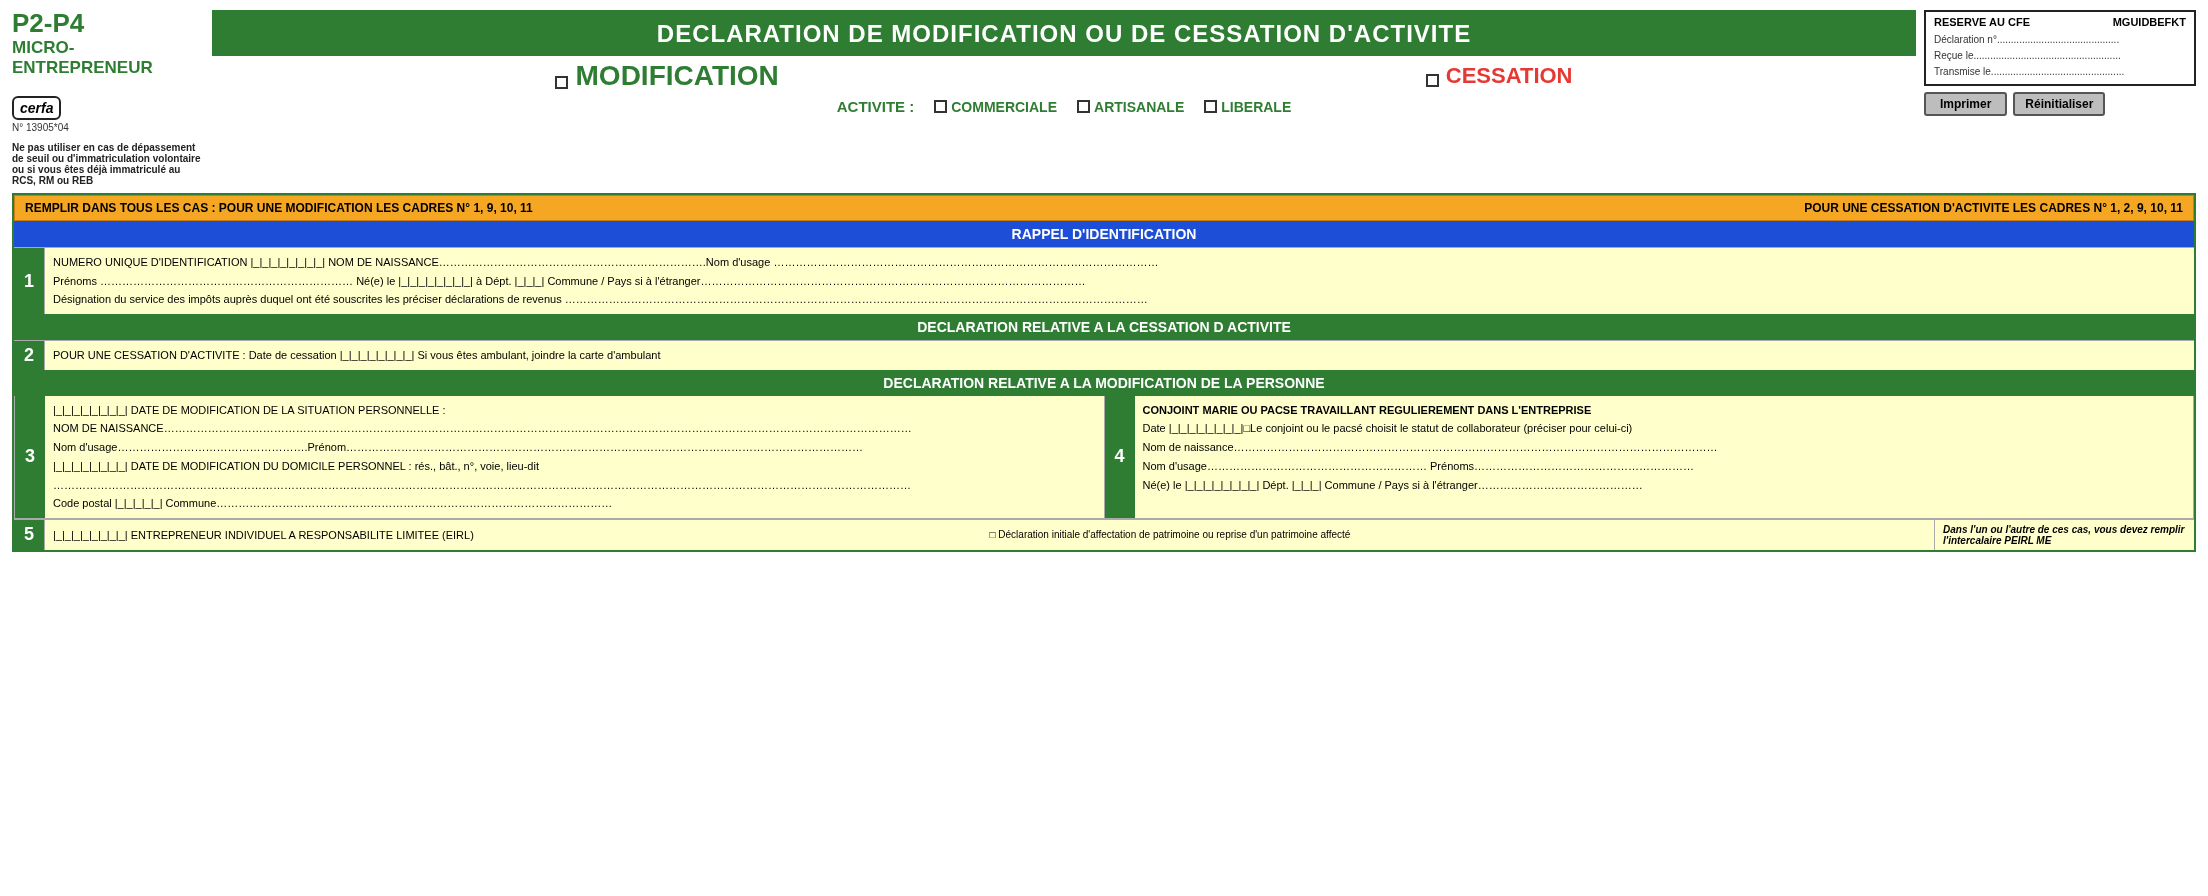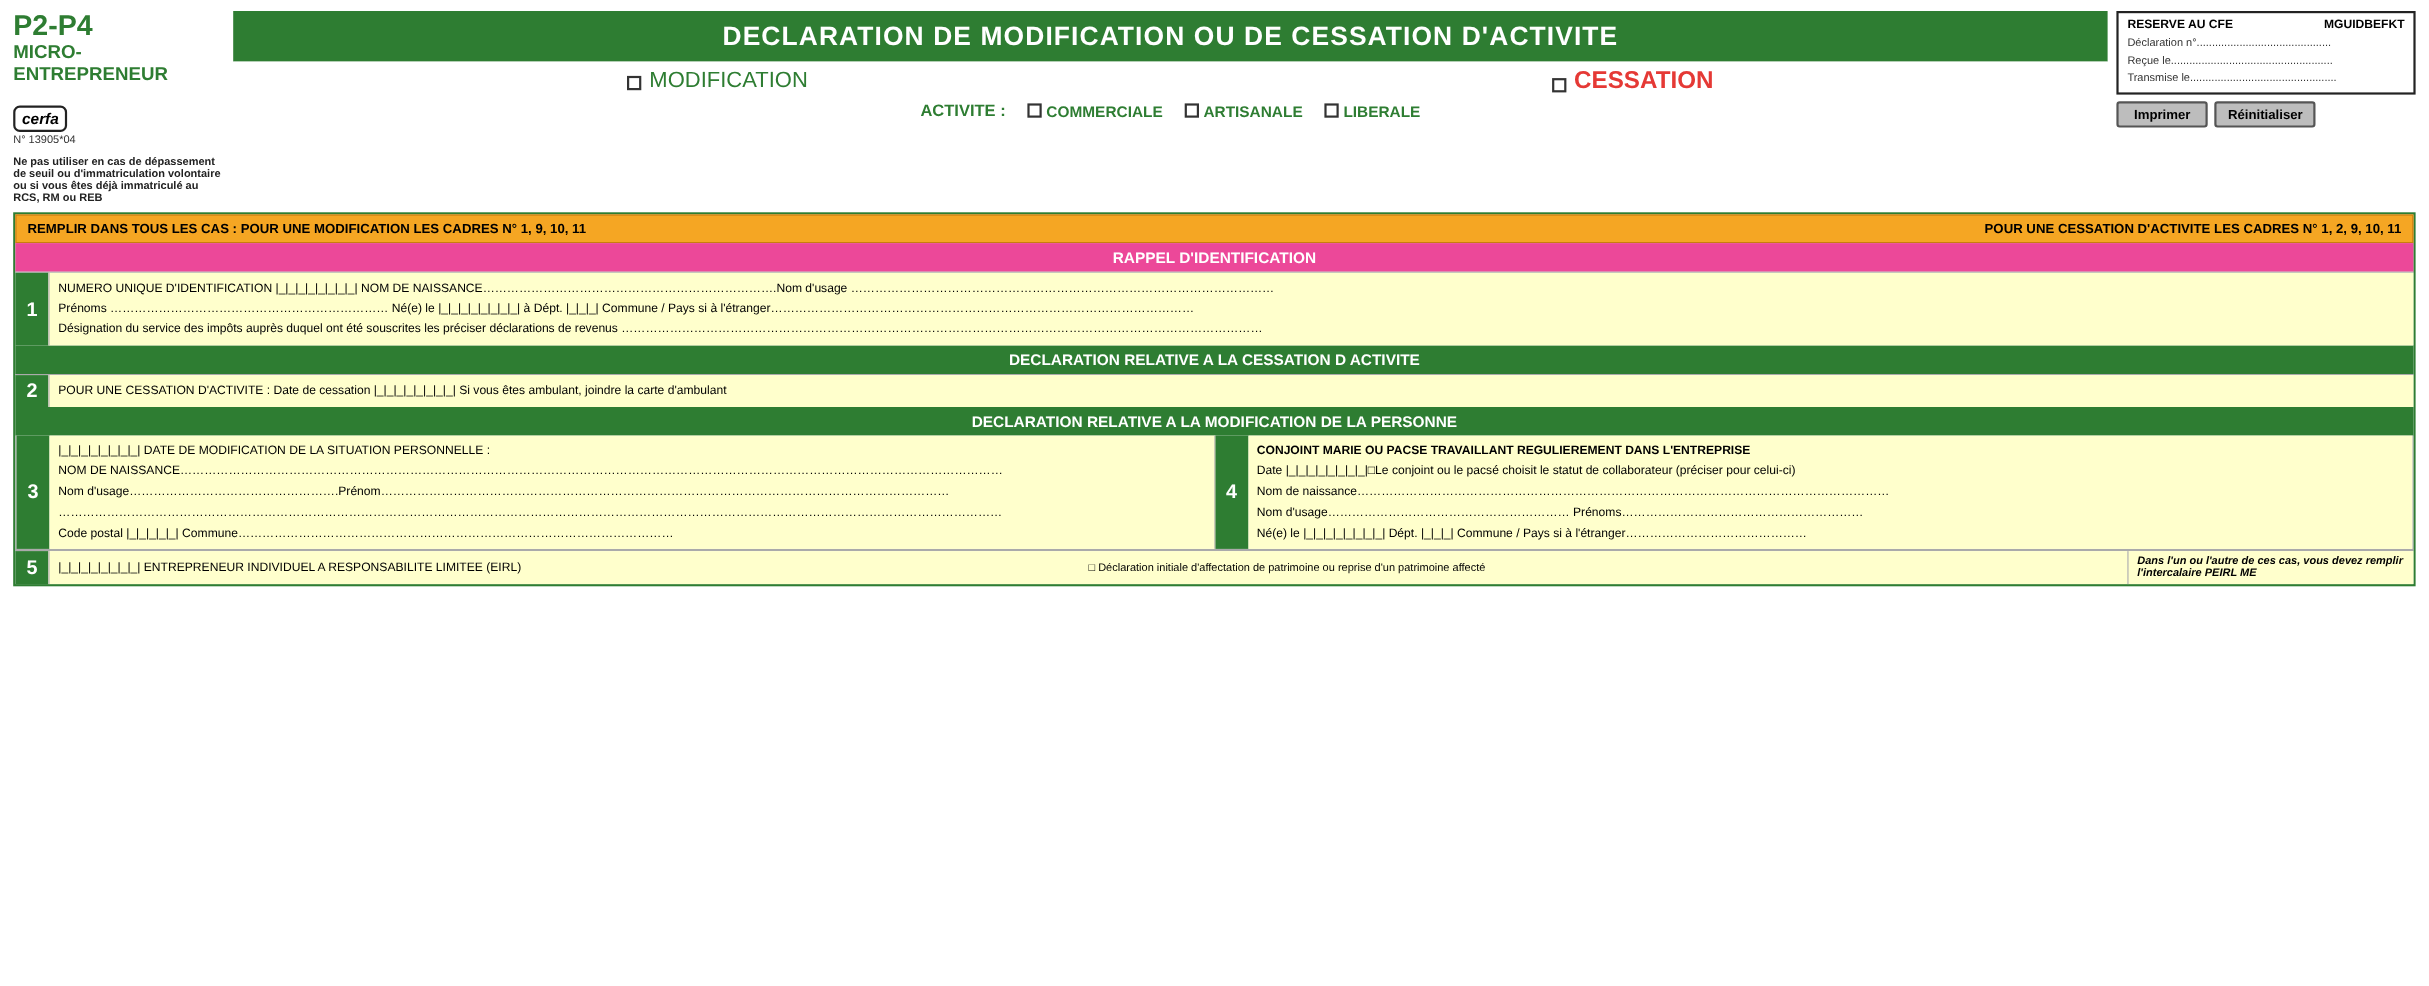--- a/index.html
+++ b/index.html
@@ -80,22 +80,22 @@
     }
     .mod-cess-row {
       display: flex;
       align-items: center;
       justify-content: space-around;
       padding: 4px 20px;
       background: #fff;
     }
     .mod-label {
       color: #2e7d32;
-      font-size: 20px;
-      font-weight: normal;
+      font-size: 28px;
+      font-weight: bold;
     }
     .cess-label {
       color: #e53935;
       font-size: 22px;
       font-weight: bold;
     }
     .checkbox-sq {
       display: inline-block;
       width: 13px;
       height: 13px;
@@ -187,21 +187,21 @@
       border: 1px solid #c97d10;
       padding: 5px 10px;
       font-size: 12px;
       font-weight: bold;
       color: #000;
       display: flex;
       align-items: center;
       justify-content: space-between;
     }
     .section-banner-green {
-      background: #ec4899;
+      background: #1d4ed8;
       color: #fff;
       text-align: center;
       font-size: 14px;
       font-weight: bold;
       padding: 5px 0;
     }
     .section-banner-green2 {
       background: #2e7d32;
       color: #fff;
       text-align: center;
@@ -384,20 +384,21 @@
     <div class="section-banner-green2">DECLARATION RELATIVE A LA MODIFICATION DE LA PERSONNE</div>
 
     <div class="section-row">
 
       <div class="num-box" style="width:30px;">3</div>
 
       <div class="col-left">
         <div class="field-line">|_|_|_|_|_|_|_|_|  DATE DE MODIFICATION DE LA SITUATION PERSONNELLE :</div>
         <div class="field-line">NOM DE NAISSANCE……………………………………………………………………………………………………………………………………………………………………………………</div>
         <div class="field-line">Nom d'usage…………………………………………….Prénom……………………………………………………………………………………………………………………………</div>
+        <div class="field-line">|_|_|_|_|_|_|_|_|  DATE DE MODIFICATION DU DOMICILE PERSONNEL : rés., bât., n°, voie, lieu-dit</div>
         <div class="field-line">………………………………………………………………………………………………………………………………………………………………………………………………………………</div>
         <div class="field-line">Code postal |_|_|_|_|_|  Commune………………………………………………………………………………………………</div>
       </div>
 
       <div class="num-box" style="width:30px;">4</div>
 
       <div class="col-right">
         <div class="field-line" style="font-weight:bold;">CONJOINT MARIE OU PACSE TRAVAILLANT REGULIEREMENT DANS L'ENTREPRISE</div>
         <div class="field-line">Date |_|_|_|_|_|_|_|_|□Le conjoint ou le pacsé choisit le statut de collaborateur (préciser pour celui-ci)</div>
         <div class="field-line">Nom de  naissance……………………………………………………………………………………………………………………</div>

